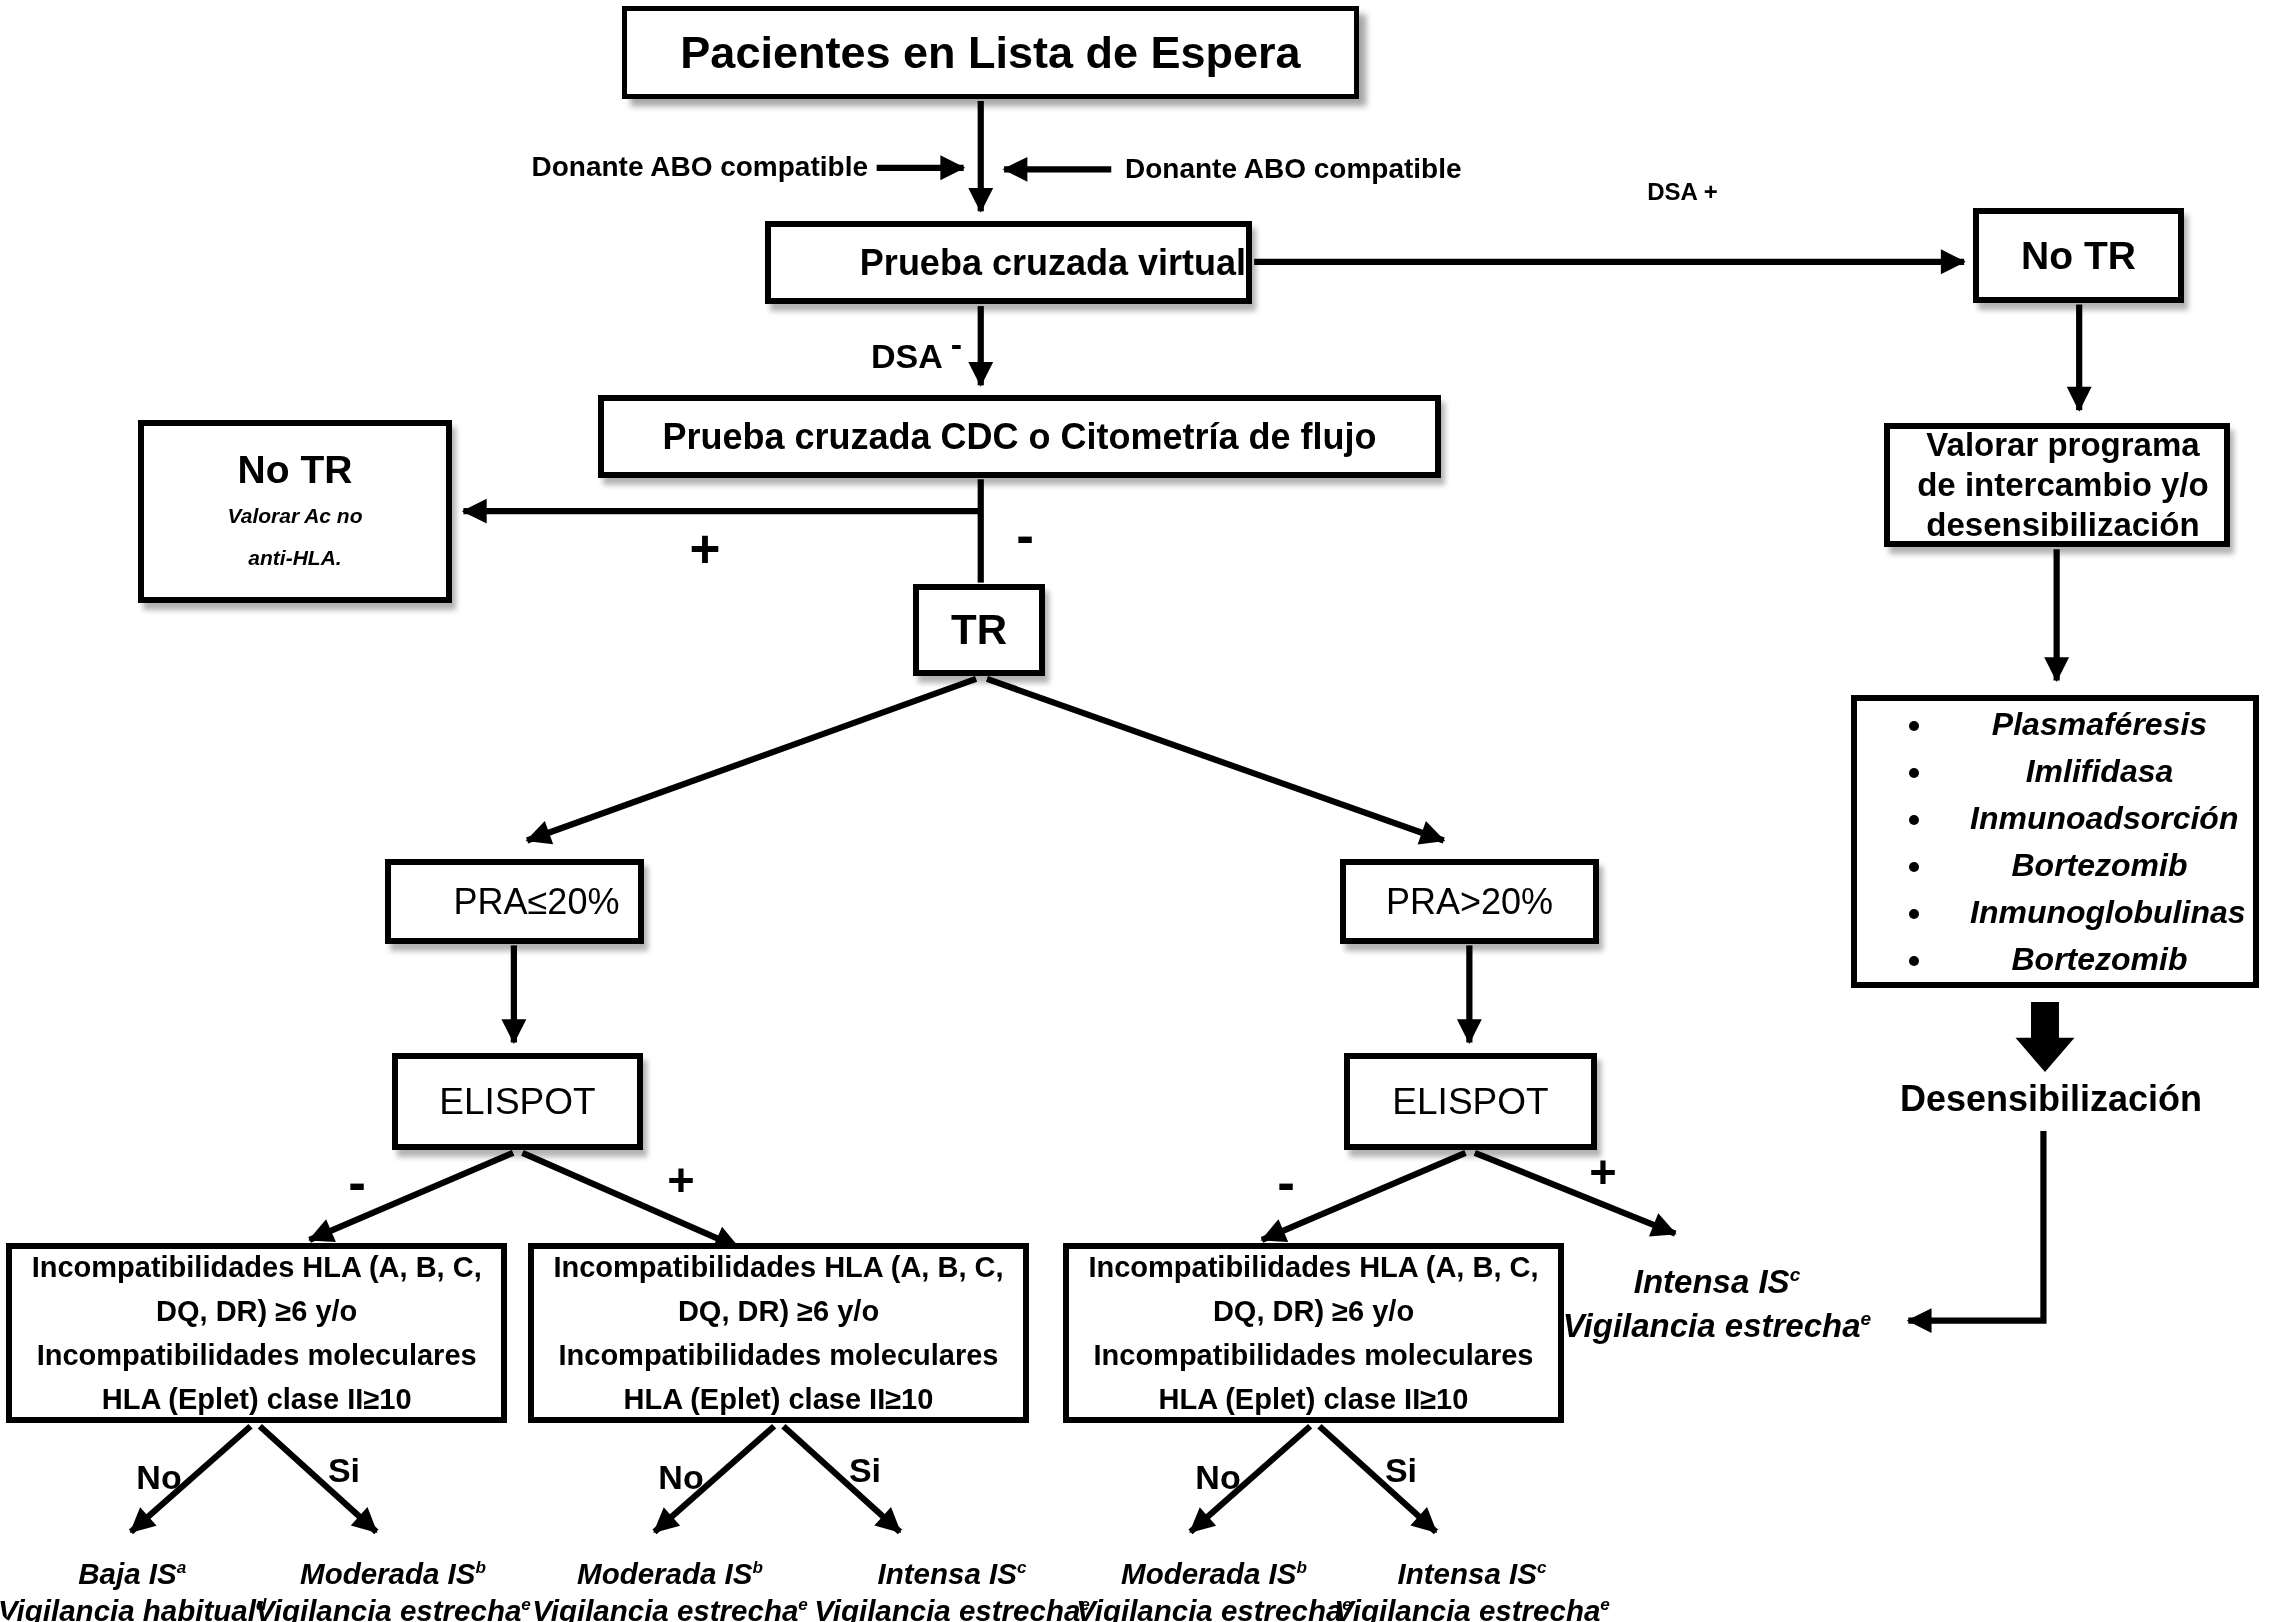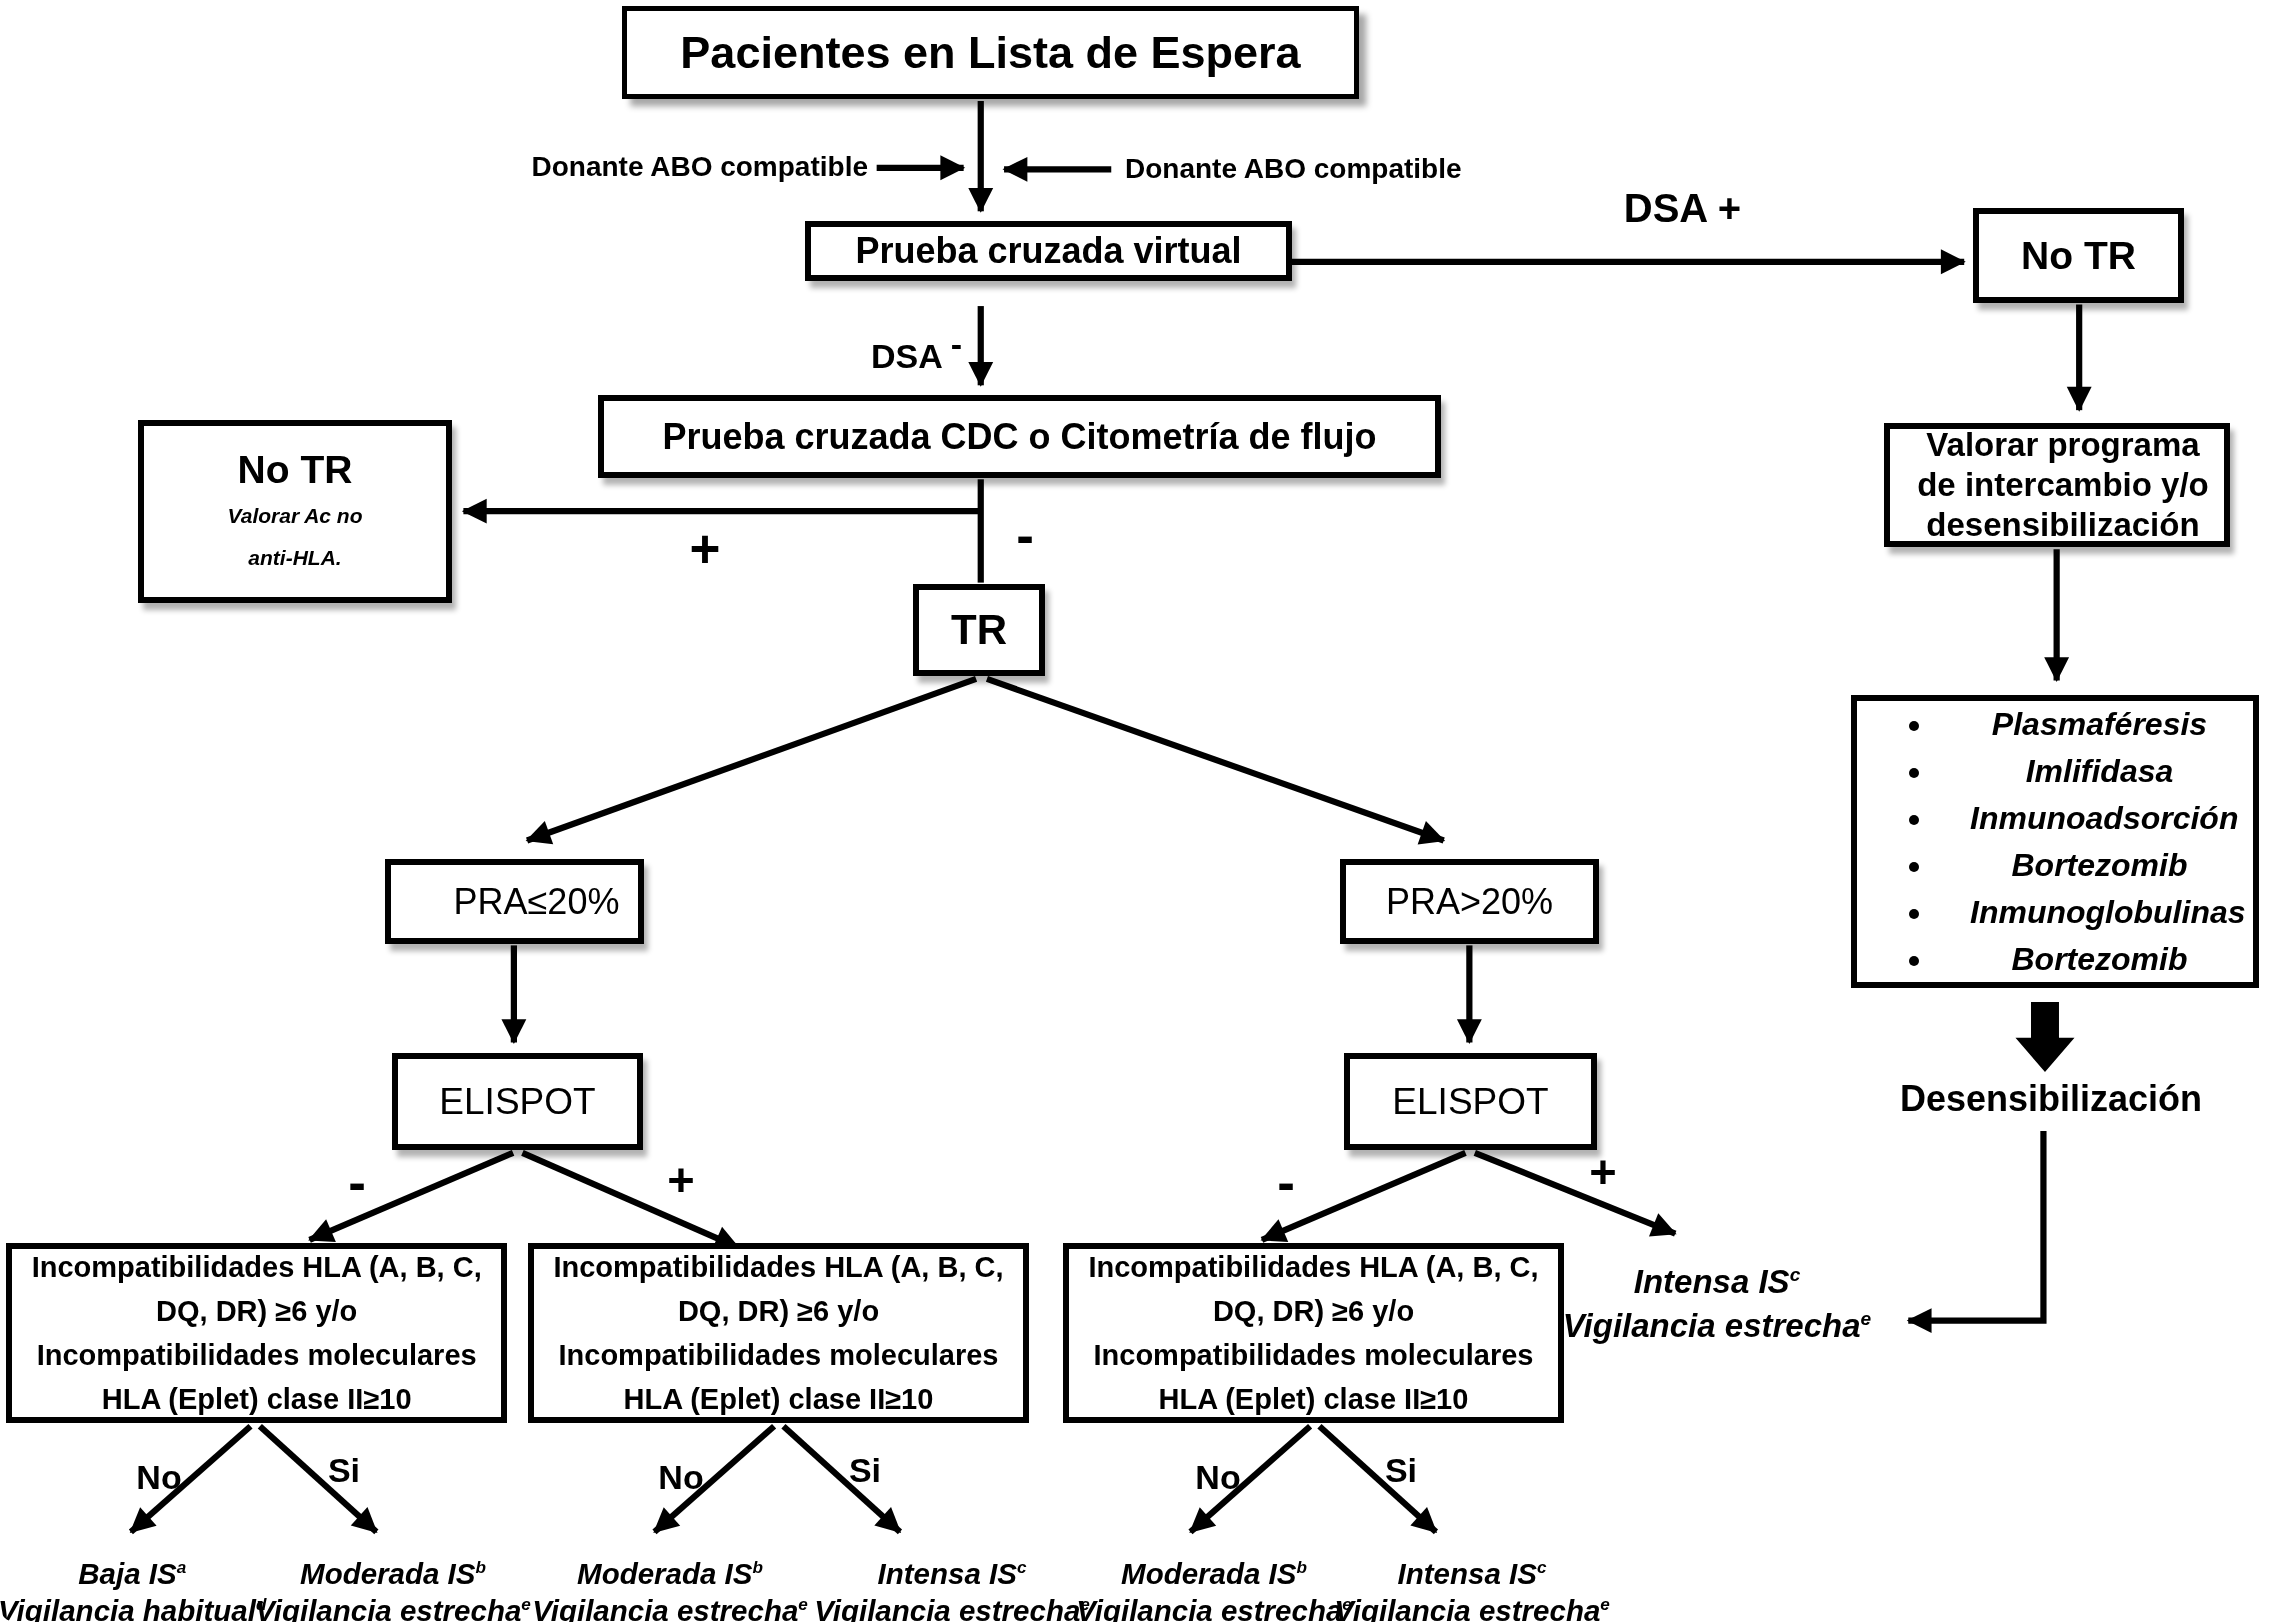--- a/index.html
+++ b/index.html
@@ -34,21 +34,21 @@
     position: absolute;
     text-align: center;
     font-weight: bold;
     font-style: italic;
     font-size: 29.5px;
     line-height: 37px;
     white-space: nowrap;
   }
   .outcome sup { font-size: 58%; }
   #title-box { left: 622px; top: 6.2px; width: 737px; height: 93px; font-weight: bold; font-size: 45px; border-width: 5.4px; box-shadow: 7.8px 7.8px 6.2px rgba(0,0,0,0.35); }
-  #virtual-box { left: 805px; top: 221px; width: 487px; height: 60px; font-weight: bold; font-size: 36px; }
+  #virtual-box { left: 765px; top: 221px; width: 487px; height: 83px; font-weight: bold; font-size: 36px; align-items: flex-end; }
   #notr-right-box { left: 1973px; top: 208px; width: 211px; height: 95px; font-weight: bold; font-size: 39px; }
   #cdc-box { left: 598px; top: 395px; width: 843px; height: 83px; font-weight: bold; font-size: 36px; }
   #notr-left-box { left: 138px; top: 420px; width: 314px; height: 183px; }
   #notr-left-box .t1 { font-weight: bold; font-size: 39px; line-height: 50px; }
   #notr-left-box .t2 { font-style: italic; font-weight: 600; font-size: 21px; line-height: 42px; }
   #tr-box { left: 913px; top: 584px; width: 132px; height: 92px; font-weight: bold; font-size: 42px; align-items: center; }
   #pra-low-box  { left: 385px;  top: 859px; width: 259px; height: 85px; font-size: 36px; padding-left: 44px; }
   #pra-high-box { left: 1340px; top: 859px; width: 259px; height: 85px; font-size: 36px; }
   #elispot-left-box  { left: 392px;  top: 1053px; width: 251px; height: 97px; font-size: 37px; }
   #elispot-right-box { left: 1344px; top: 1053px; width: 253px; height: 97px; font-size: 37px; }
@@ -110,21 +110,21 @@
     <span>Pacientes en Lista de Espera</span>
   </div>
 
   <div class="lbl b" style="left:489px;top:151px;width:379px;font-size:28px;text-align:right;">Donante ABO compatible</div>
   <div class="lbl b" style="left:1125px;top:153px;width:388px;font-size:28px;text-align:left;">Donante ABO compatible</div>
 
   <div class="box" id="virtual-box">
     <span>Prueba cruzada virtual</span>
   </div>
 
-  <div class="lbl b" style="left:1597px;top:186px;width:171px;font-size:40px;">DSA +</div>
+  <div class="lbl b" style="left:1597px;top:178px;width:171px;font-size:24px;">DSA +</div>
 
   <div class="lbl b" style="left:839px;top:325px;width:155px;font-size:34px;">
     <span>DSA</span><span class="raised">-</span>
   </div>
 
   <div class="box" id="notr-right-box">
     <span>No TR</span>
   </div>
 
   <div class="box" id="cdc-box">

